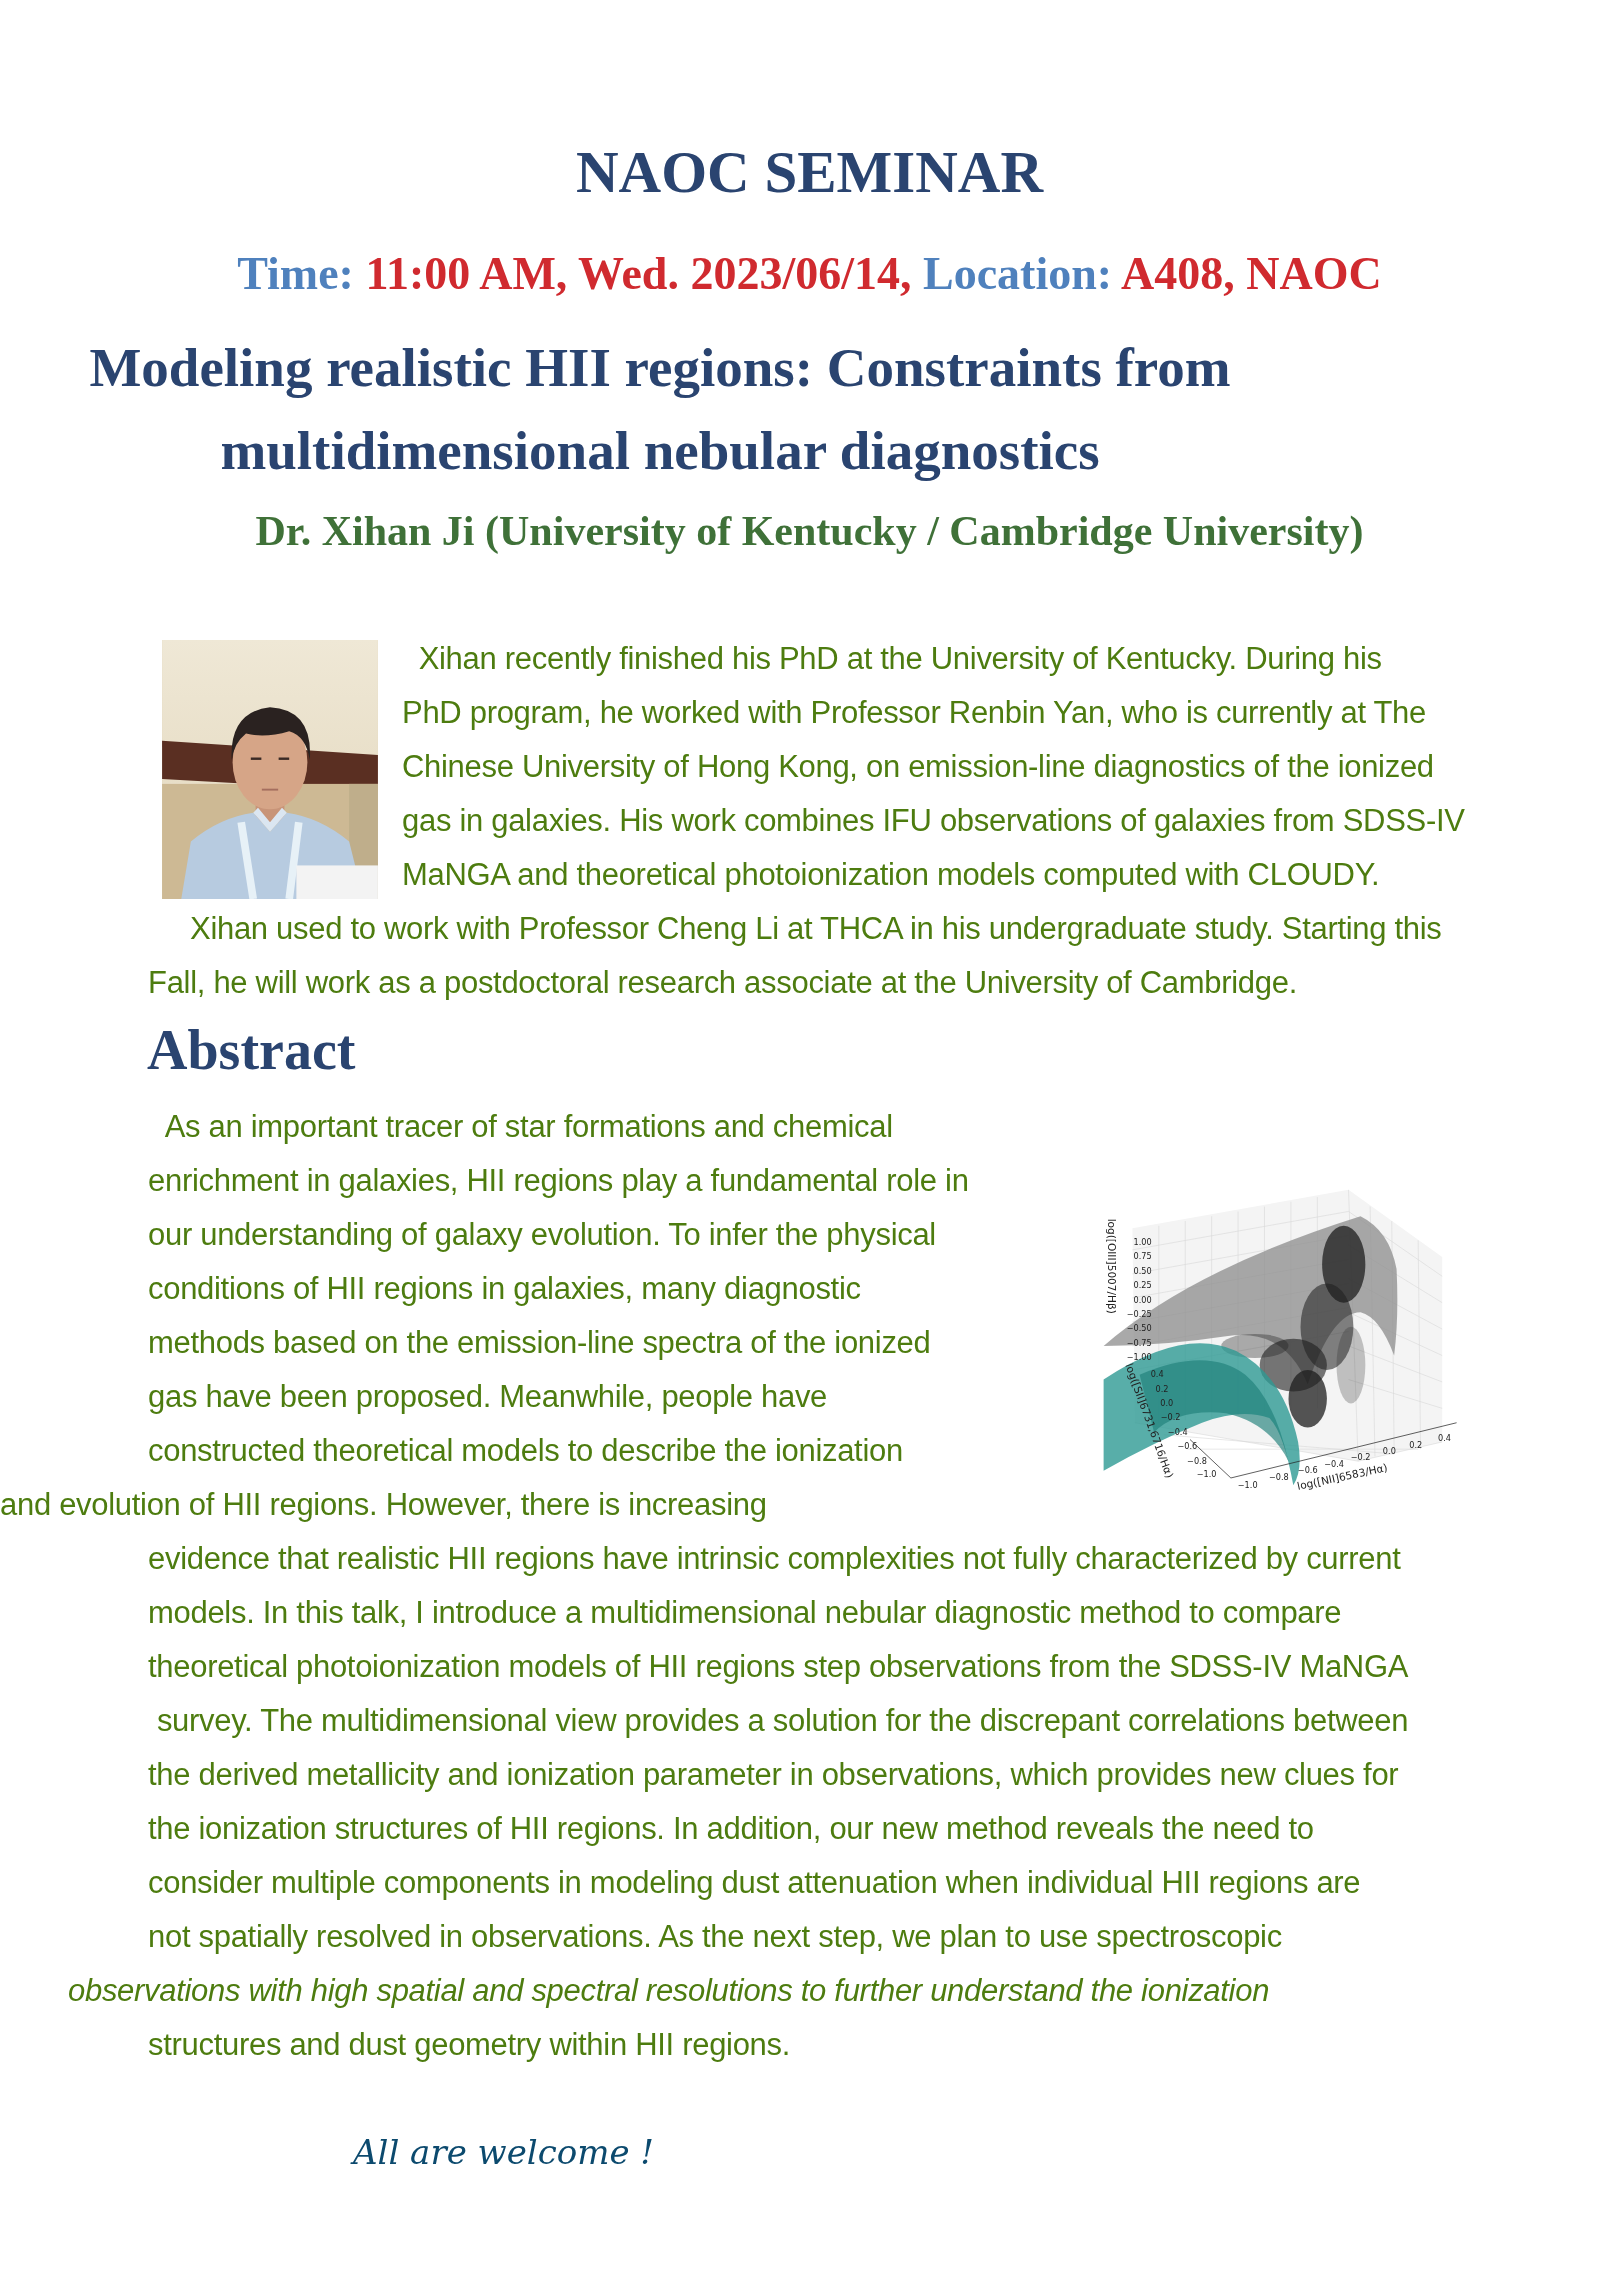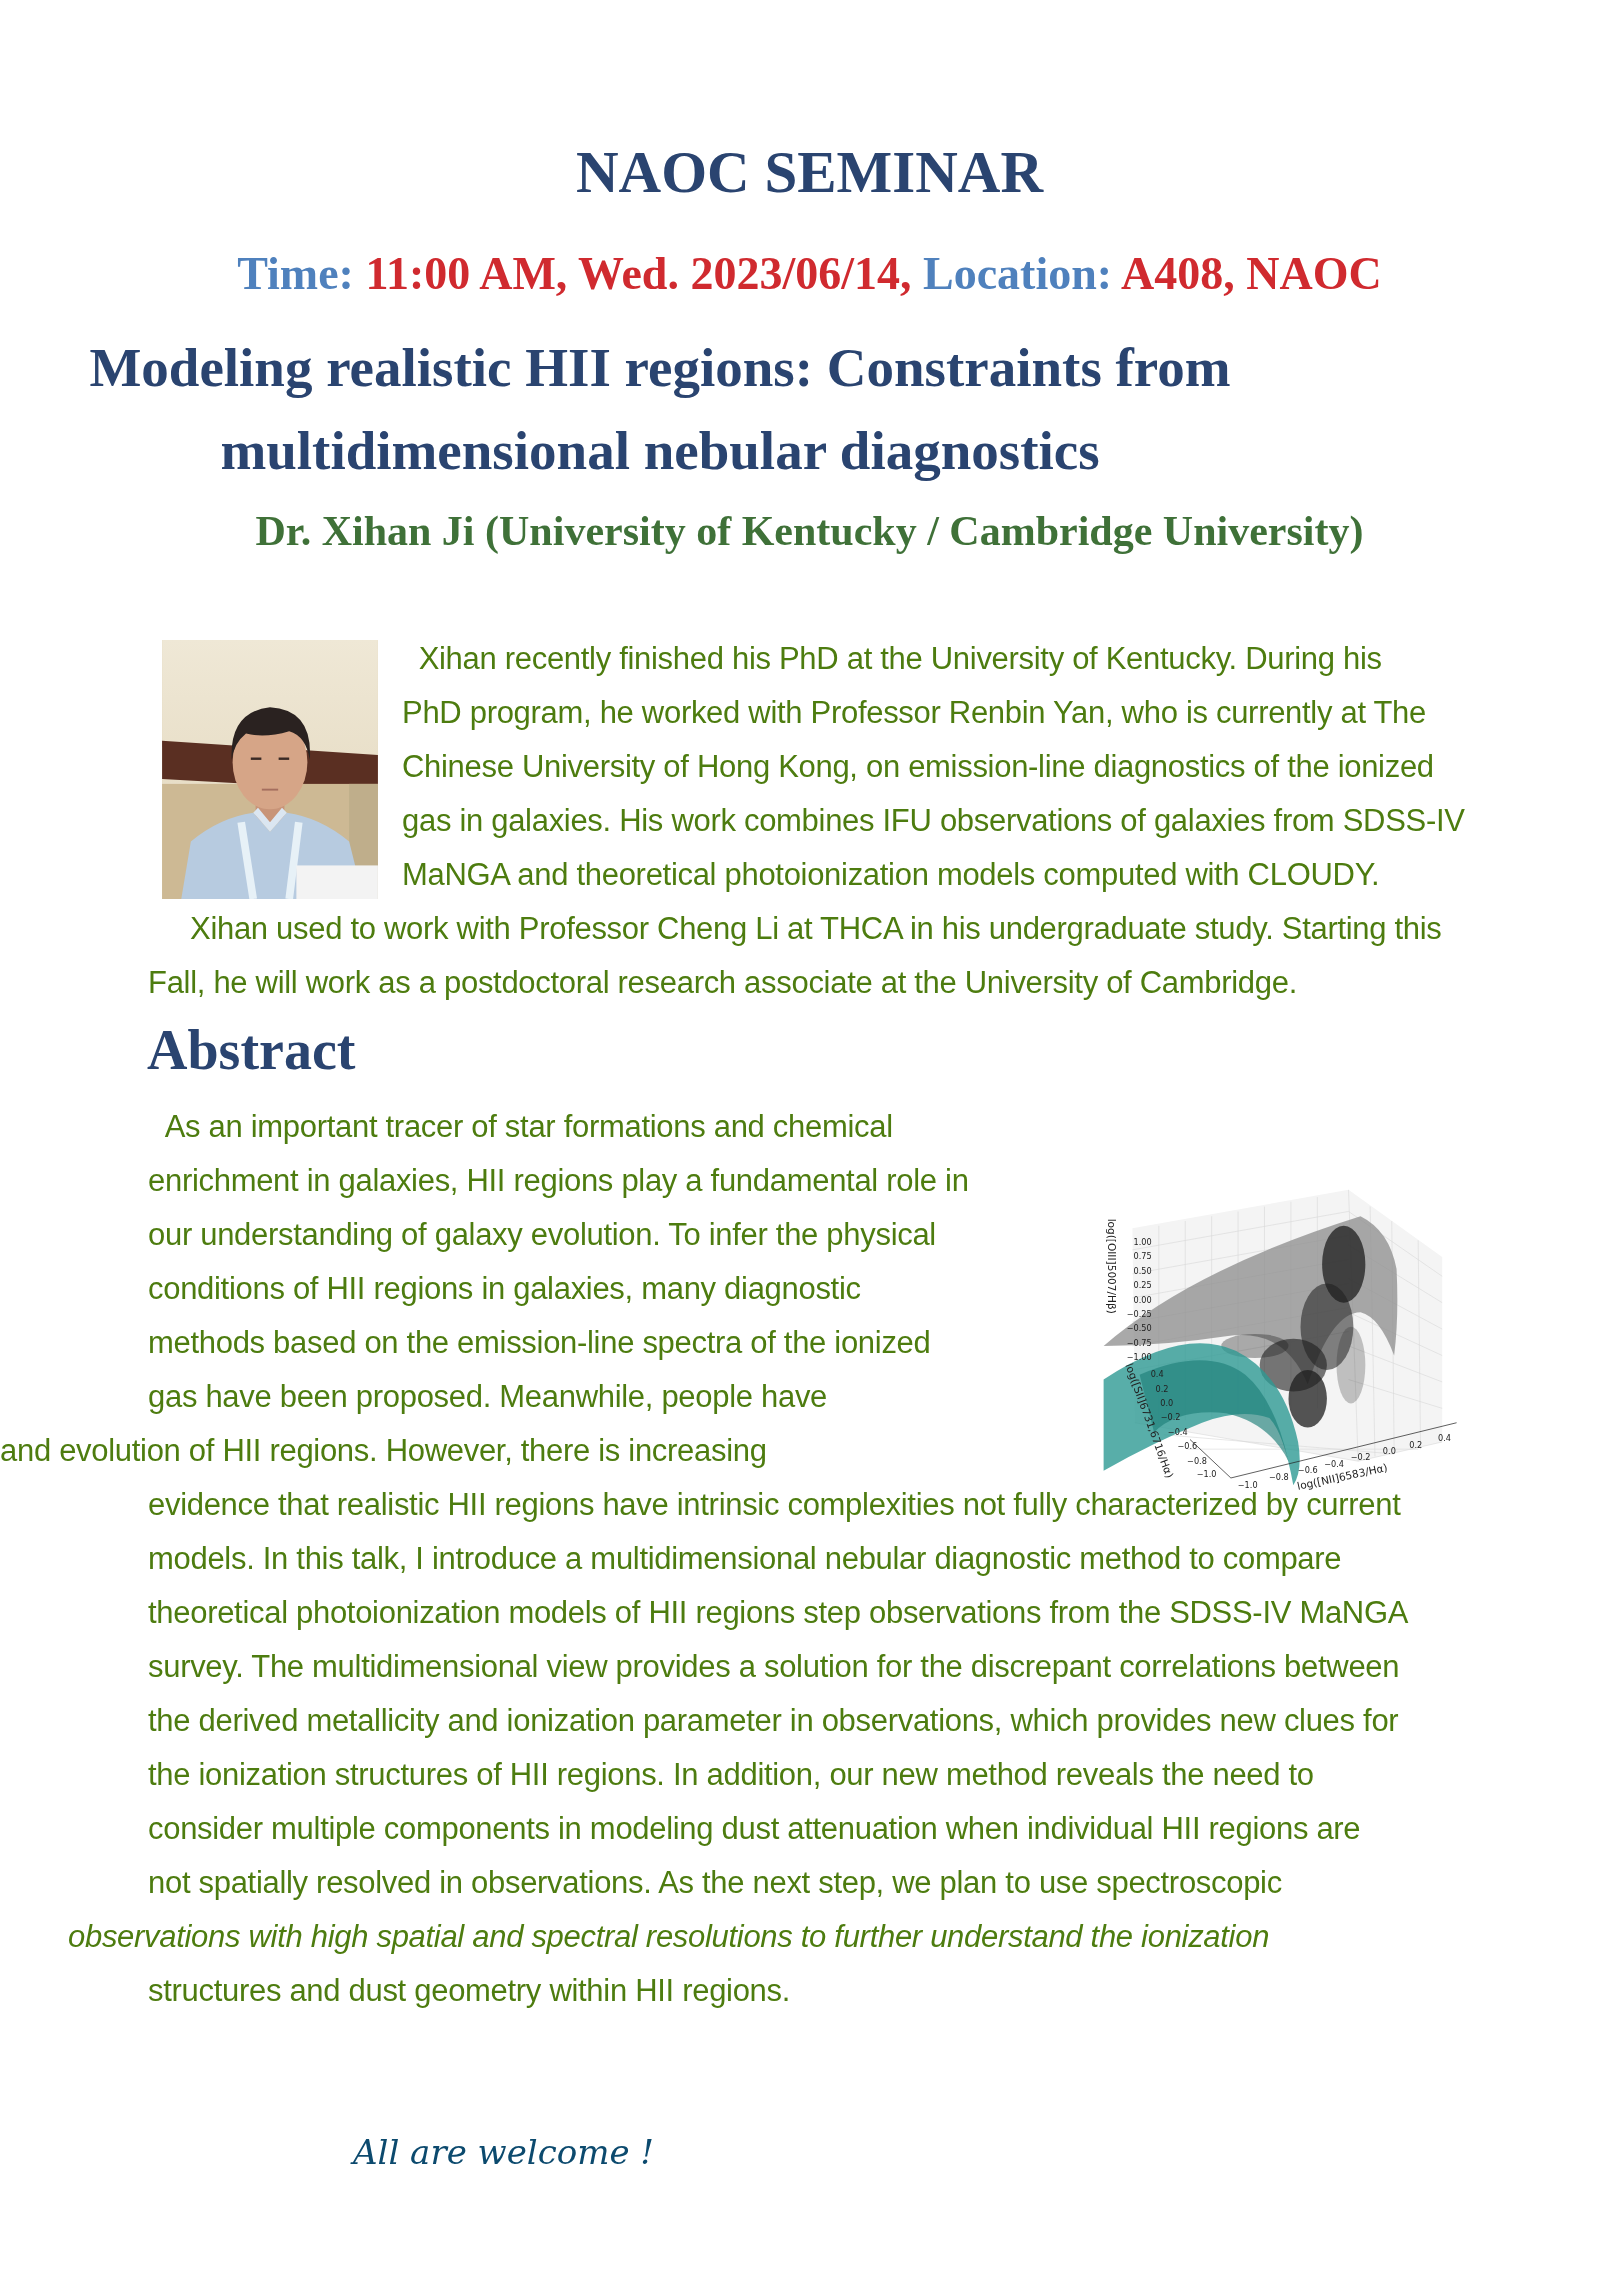--- a/index.html
+++ b/index.html
@@ -125,25 +125,26 @@
 
 <h2 class="abstract-heading serif" style="margin:0;">Abstract</h2>
 
 <div class="abs-text sans">
   <div class="ln" style="padding-left:148px;">&nbsp;&nbsp;As an important tracer of star formations and chemical</div>
   <div class="ln" style="padding-left:148px;">enrichment in galaxies, HII regions play a fundamental role in</div>
   <div class="ln" style="padding-left:148px;">our understanding of galaxy evolution. To infer the physical</div>
   <div class="ln" style="padding-left:148px;">conditions of HII regions in galaxies, many diagnostic</div>
   <div class="ln" style="padding-left:148px;">methods based on the emission-line spectra of the ionized</div>
   <div class="ln" style="padding-left:148px;">gas have been proposed. Meanwhile, people have</div>
+  <div class="ln" style="padding-left:148px;">constructed theoretical models to describe the ionization</div>
   <div class="ln" style="">and evolution of HII regions. However, there is increasing</div>
   <div class="ln" style="padding-left:148px;">evidence that realistic HII regions have intrinsic complexities not fully characterized by current</div>
   <div class="ln" style="padding-left:148px;">models. In this talk, I introduce a multidimensional nebular diagnostic method to compare</div>
   <div class="ln" style="padding-left:148px;">theoretical photoionization models of HII regions step observations from the SDSS-IV MaNGA</div>
-  <div class="ln" style="padding-left:148px;">survey. The multidimensional view provides a solution for the discrepant correlations between</div>
+  <div class="ln" style="padding-left:148px;text-align:right;">survey. The multidimensional view provides a solution for the discrepant correlations between</div>
   <div class="ln" style="padding-left:148px;">the derived metallicity and ionization parameter in observations, which provides new clues for</div>
   <div class="ln" style="padding-left:148px;">the ionization structures of HII regions. In addition, our new method reveals the need to</div>
   <div class="ln" style="padding-left:148px;">consider multiple components in modeling dust attenuation when individual HII regions are</div>
   <div class="ln" style="padding-left:148px;">not spatially resolved in observations. As the next step, we plan to use spectroscopic</div>
   <div class="ln" style="padding-left:68px;font-style:italic;">observations with high spatial and spectral resolutions to further understand the ionization</div>
   <div class="ln" style="padding-left:148px;">structures and dust geometry within HII regions.</div>
 </div>
 
 <div class="figure">
   <svg width="413" height="317" viewBox="0 0 860 660" font-family="DejaVu Sans, sans-serif">

